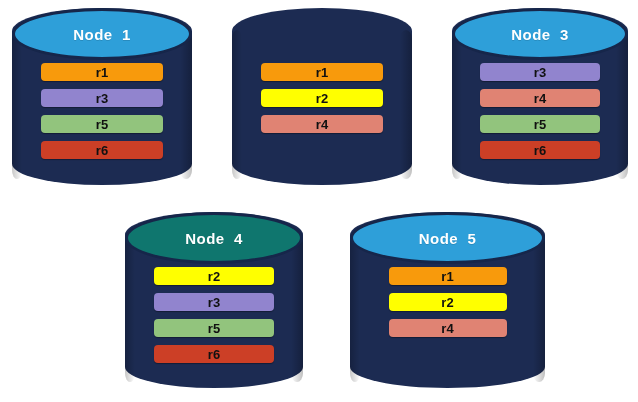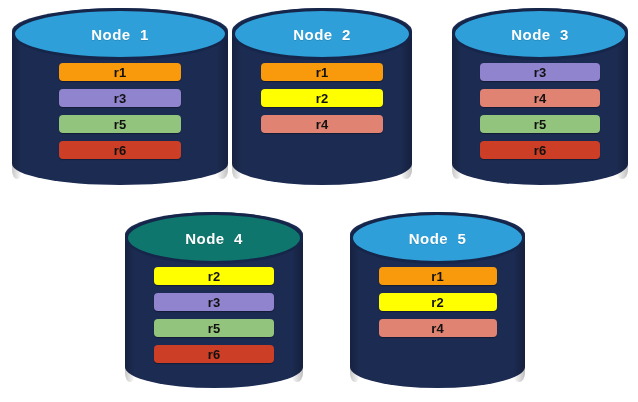--- a/index.html
+++ b/index.html
@@ -99,21 +99,21 @@
     font-size: 13px;
     font-weight: bold;
     line-height: 1;
     text-align: center;
   }
 </style>
 </head>
 <body>
 
 <div id="canvas">
-    <div class="node" style="left: 12px; top: 8px; width: 180px; height: 177px; padding-left: 36px;">
+    <div class="node" style="left: 12px; top: 8px; width: 180px; height: 177px;">
       <div class="cyl-body" style="background: rgb(28, 43, 82);"></div>
       <div class="cyl-shade-l"></div>
       <div class="cyl-shade-r"></div>
       <div class="cyl-top" style="background: rgb(46, 159, 217); border-color: rgb(22, 38, 74);">
         <span class="cyl-top-label" style="color: rgb(255, 255, 255);">Node  1</span>
       </div>
       <div class="replica-list" style="top: 55px;">
         <div class="replica" style="background: rgb(248, 154, 12); width: 122px;">
           <span class="replica-label" style="color: rgb(17, 17, 17);">r1</span>
         </div>
@@ -125,23 +125,20 @@
         </div>
         <div class="replica" style="background: rgb(204, 63, 38); width: 122px;">
           <span class="replica-label" style="color: rgb(17, 17, 17);">r6</span>
         </div>
       </div>
     </div>
     <div class="node" style="left: 232px; top: 8px; width: 180px; height: 177px;">
       <div class="cyl-body" style="background: rgb(28, 43, 82);"></div>
       <div class="cyl-shade-l"></div>
       <div class="cyl-shade-r"></div>
-      <div class="cyl-top" style="background: rgb(46, 159, 217); border-color: rgb(22, 38, 74);">
-        <span class="cyl-top-label" style="color: rgb(255, 255, 255);">Node  2</span>
-      </div>
       <div class="replica-list" style="top: 55px;">
         <div class="replica" style="background: rgb(248, 154, 12); width: 122px;">
           <span class="replica-label" style="color: rgb(17, 17, 17);">r1</span>
         </div>
         <div class="replica" style="background: rgb(255, 255, 0); width: 122px;">
           <span class="replica-label" style="color: rgb(17, 17, 17);">r2</span>
         </div>
         <div class="replica" style="background: rgb(224, 131, 115); width: 122px;">
           <span class="replica-label" style="color: rgb(17, 17, 17);">r4</span>
         </div>
@@ -184,21 +181,21 @@
           <span class="replica-label" style="color: rgb(17, 17, 17);">r3</span>
         </div>
         <div class="replica" style="background: rgb(146, 196, 125); width: 120px;">
           <span class="replica-label" style="color: rgb(17, 17, 17);">r5</span>
         </div>
         <div class="replica" style="background: rgb(204, 63, 38); width: 120px;">
           <span class="replica-label" style="color: rgb(17, 17, 17);">r6</span>
         </div>
       </div>
     </div>
-    <div class="node" style="left: 350px; top: 212px; width: 175px; height: 176px;">
+    <div class="node" style="left: 350px; top: 212px; width: 175px; height: 176px; padding-left: 20px;">
       <div class="cyl-body" style="background: rgb(28, 43, 82);"></div>
       <div class="cyl-shade-l"></div>
       <div class="cyl-shade-r"></div>
       <div class="cyl-top" style="background: rgb(46, 159, 217); border-color: rgb(22, 38, 74);">
         <span class="cyl-top-label" style="color: rgb(255, 255, 255);">Node  5</span>
       </div>
       <div class="replica-list" style="top: 55px;">
         <div class="replica" style="background: rgb(248, 154, 12); width: 118px;">
           <span class="replica-label" style="color: rgb(17, 17, 17);">r1</span>
         </div>

